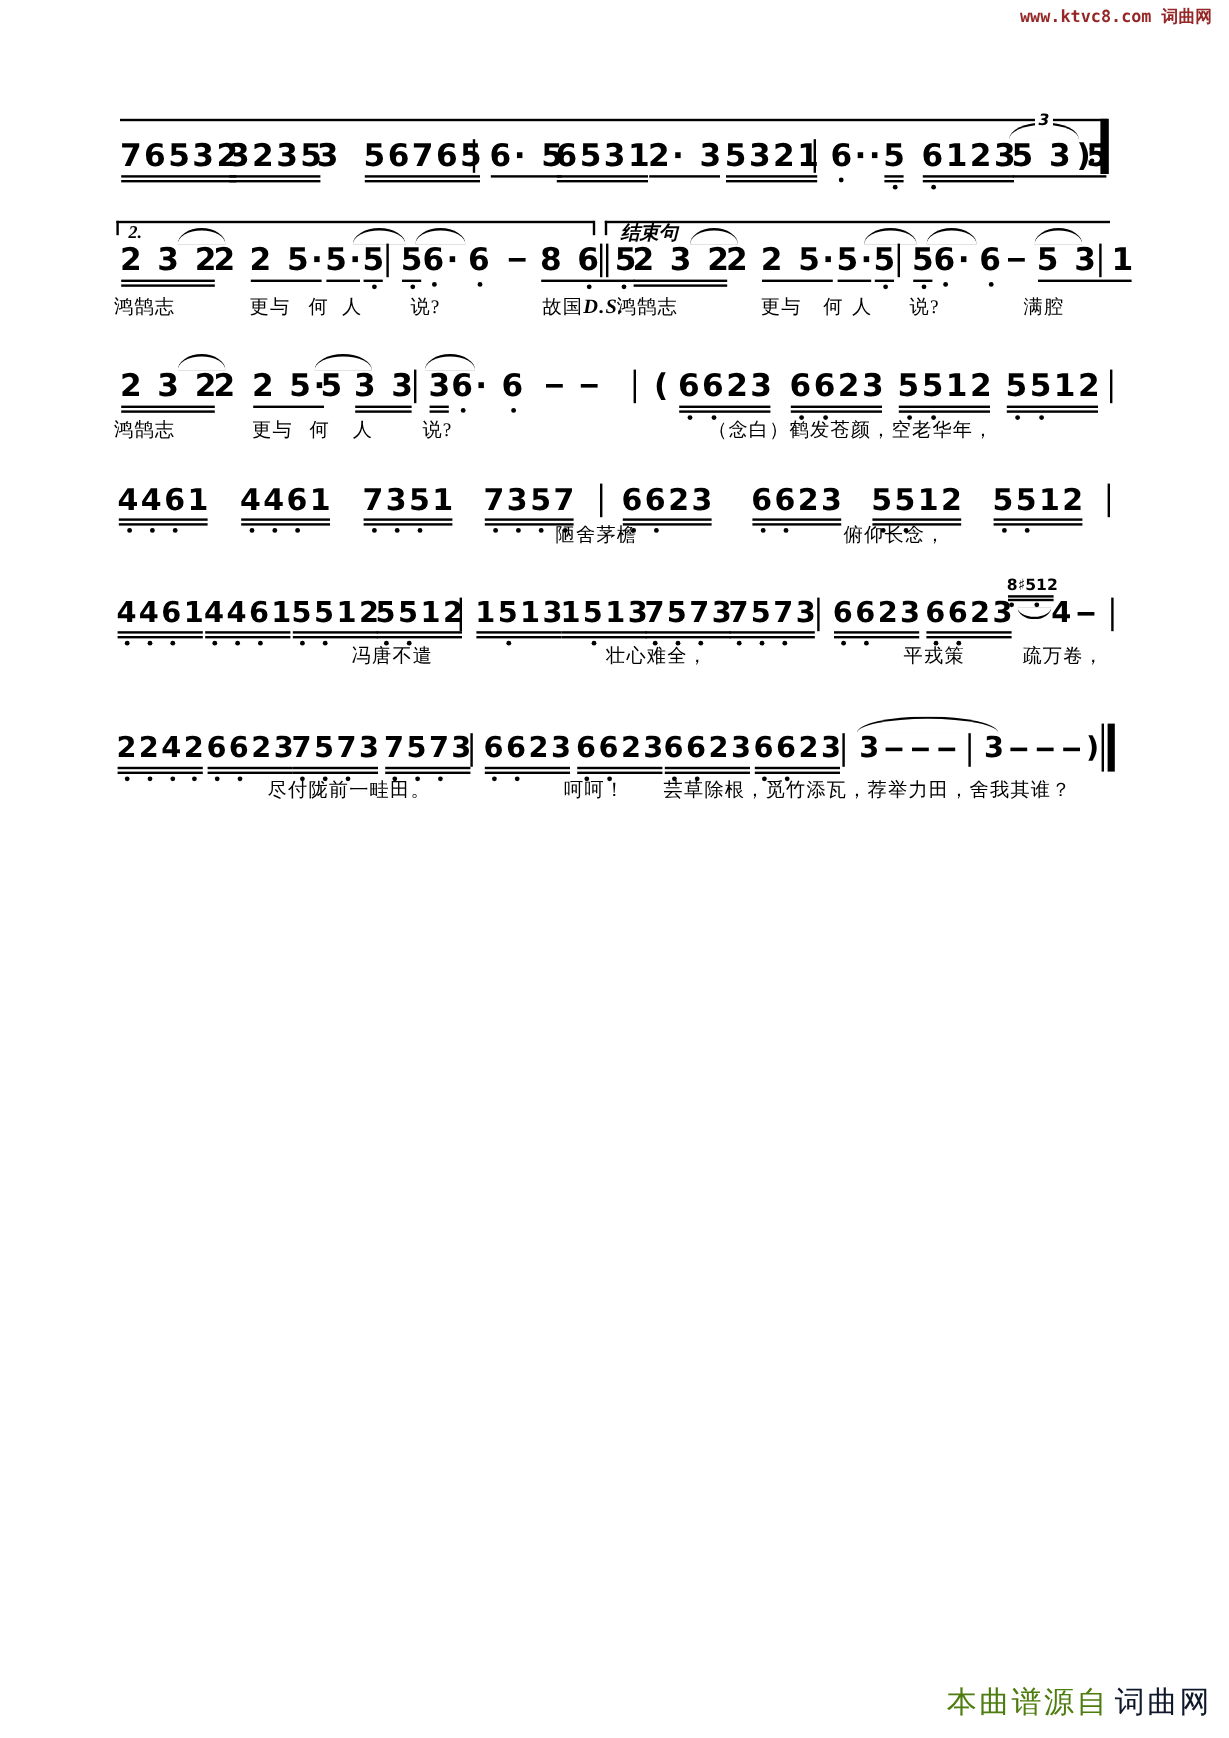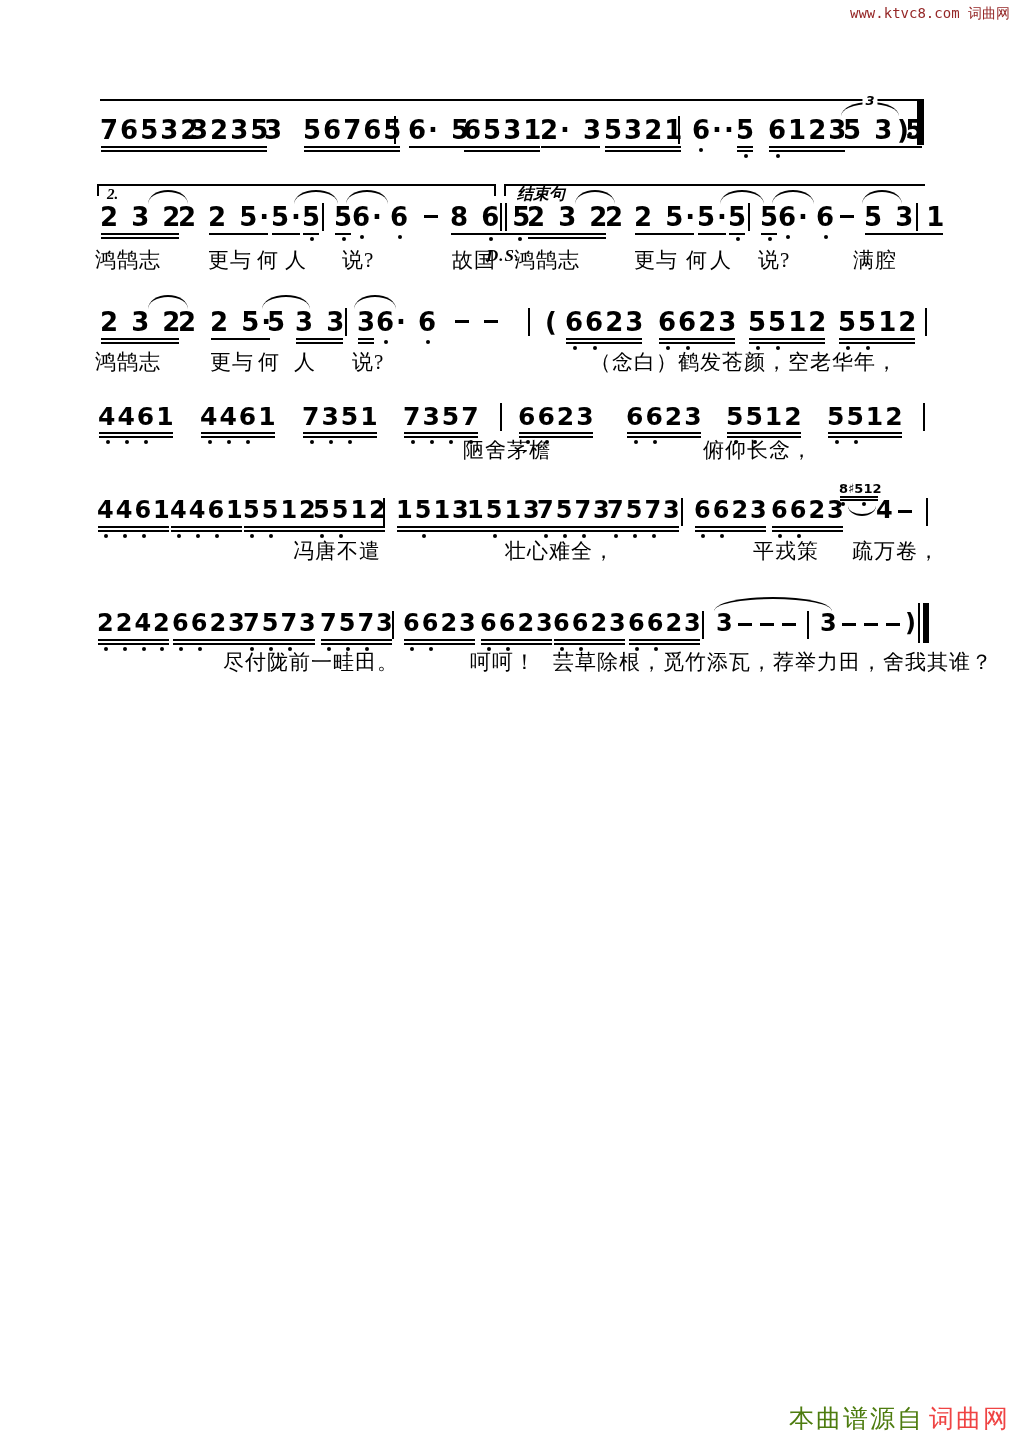--- a/index.html
+++ b/index.html
@@ -1,20 +1,20 @@
 <!DOCTYPE html>
 <html><head>
 <meta charset="utf-8">
 <style>
   *{box-sizing:border-box}
   html,body{margin:0;padding:0}
   body{width:1024px;height:1448px;background:#fff;position:relative;overflow:hidden;
        font-family:"DejaVu Sans","Liberation Sans",sans-serif;color:#000}
   .watermark{position:absolute;top:5px;left:850px;font-family:"DejaVu Sans Mono",monospace;
-       font-size:14px;font-weight:normal;white-space:pre}
+       font-size:14px;font-weight:bold;white-space:pre}
   #score{position:absolute;left:0;top:0;width:1024px;height:1448px}
   .system{position:absolute;left:0;width:1024px;height:0;font-weight:bold}
   .system span{display:block;position:absolute}
   .note{top:0;line-height:1.08;white-space:pre;letter-spacing:2px}
   .ntext{position:static !important;display:inline !important;letter-spacing:inherit}
   .ul{left:1px;right:3px;height:2px;background:#000}
   .ul1{bottom:-4px}.ul2{bottom:-8px}
   .odot{width:4px;height:4px;border-radius:50%;background:#000}
   .bar{top:0;width:2px;height:28px;background:#000}
   .bar.dbl{width:7px;background:transparent;border-left:2px solid #000;border-right:2px solid #000}
@@ -22,21 +22,21 @@
   .rdot{left:0;width:4px;height:4px;border-radius:50%;background:#000}
   .rthick{right:0;top:0;width:7px;height:100%;background:#000}
   .final{top:-8px;width:11px;height:40px}
   .fthin{left:0;top:0;width:2px;height:100%;background:#000}
   .fthick{right:0;top:0;width:6px;height:100%;background:#000}
   .dashn{top:12px;width:14px;height:3px;background:#000}
   .arc{height:14px;border-top:2px solid #000;border-radius:50% 50% 0 0/100% 100% 0 0}
   .arc.under{height:10px;border-top:none;border-bottom:2px solid #000;border-radius:0 0 50% 50%/0 0 100% 100%}
   .tlabel{left:50%;top:-9px;transform:translateX(-50%);font-size:13px;font-style:italic;
        font-weight:bold;background:#fff;padding:0 3px;line-height:12px}
-  .lyric{font-family:"Liberation Serif","DejaVu Serif",serif;font-weight:normal;font-size:21px;
+  .lyric{font-family:"Liberation Serif","DejaVu Serif",serif;font-weight:normal;font-size:16px;
        letter-spacing:1px;white-space:pre}
   .lyric.ds{font-weight:bold;font-style:italic;font-size:17px;font-family:"Liberation Serif",serif}
   .lbl{font-style:italic;font-weight:bold;line-height:1}
   .lbl.volta{font-size:15px;font-family:"Liberation Serif",serif}
   .lbl.section{font-size:16px}
   .rule-h{height:2px;background:#000}
   .rule-v{width:2px;background:#000}
   .grace{top:-16px;font-size:13px;line-height:14px;letter-spacing:0}
   .grace .ul1{bottom:-2px}
   .grace .ul2{bottom:-5px}
@@ -222,14 +222,14 @@
       </span>
       <span class="arc" style="left: 714px; top: -14px; width: 118px;"></span>
       <span class="lyric" style="left: 223px; top: 37px;">尽付陇前一畦田。</span>
       <span class="lyric" style="left: 470px; top: 37px;">呵呵！</span>
       <span class="lyric" style="left: 553px; top: 37px;">芸草除根，觅竹添瓦，荐举力田，舍我其谁？</span>
     </span>
   </div>
 
 <div class="footer">
   <span class="src">本曲谱源自</span>
-  <span class="brand" style="color: #ef4444;">词曲网</span>
+  <span class="brand" style="color: #0f172a;">词曲网</span>
 </div>
 
 </body></html>

